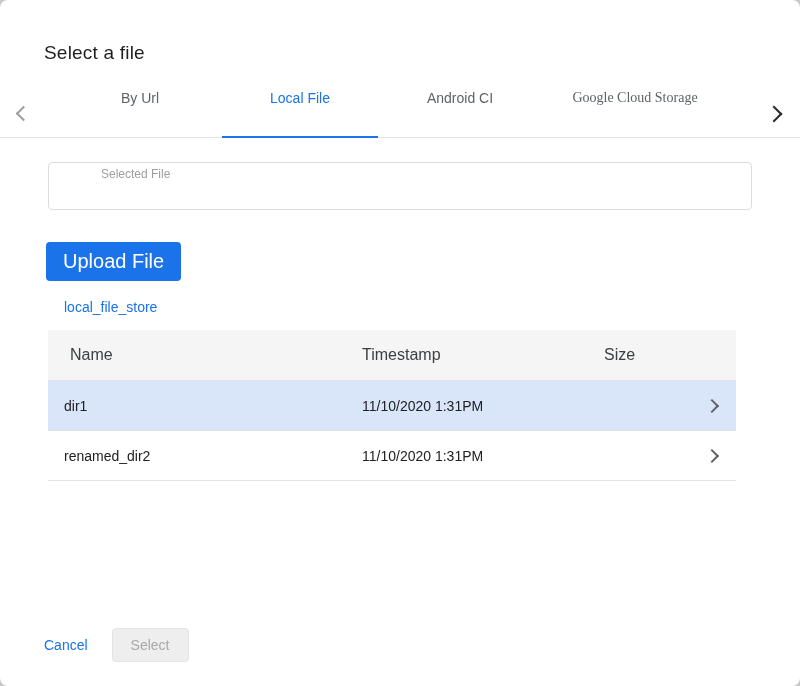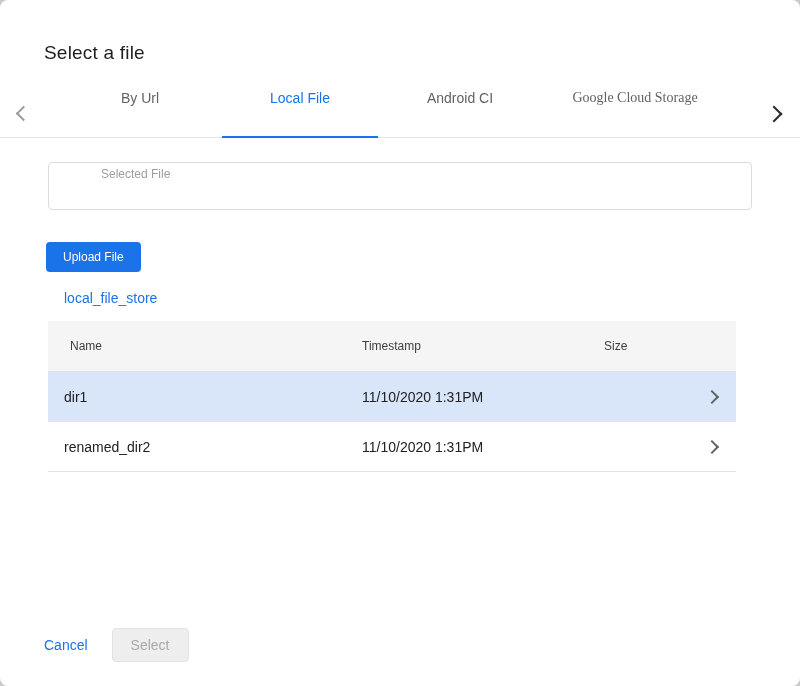--- a/index.html
+++ b/index.html
@@ -109,21 +109,21 @@
   }
 
   
   .upload-btn {
     margin: 32px 0 0 46px;
     background: #1a73e8;
     color: #ffffff;
     border: none;
     border-radius: 4px;
     padding: 8px 17px;
-    font-size: 12px;
+    font-size: 20px;
     font-family: inherit;
     cursor: pointer;
   }
   .store-link {
     display: inline-block;
     margin: 18px 0 0 64px;
     color: #1a73e8;
     font-size: 14px;
     cursor: pointer;
     text-decoration: none;
@@ -138,21 +138,21 @@
     grid-template-columns: 314px 242px 1fr 48px;
     align-items: center;
     height: 49px;
     border-bottom: 1px solid #e3e3e3;
     font-size: 14px;
     color: #202124;
   }
   .t-row.header {
     background: #f5f5f5;
     height: 50px;
-    font-size: 12px;
+    font-size: 16px;
     color: #3c4043;
     font-weight: 500;
     border-bottom: 1px solid #e3e3e3;
   }
   .t-row.header .cell-name { padding-left: 22px; }
   .t-row .cell-name { padding-left: 16px; }
   .t-row.selected { background: #d9e5f9; }
   .cell-chevron {
     display: flex;
     align-items: center;

